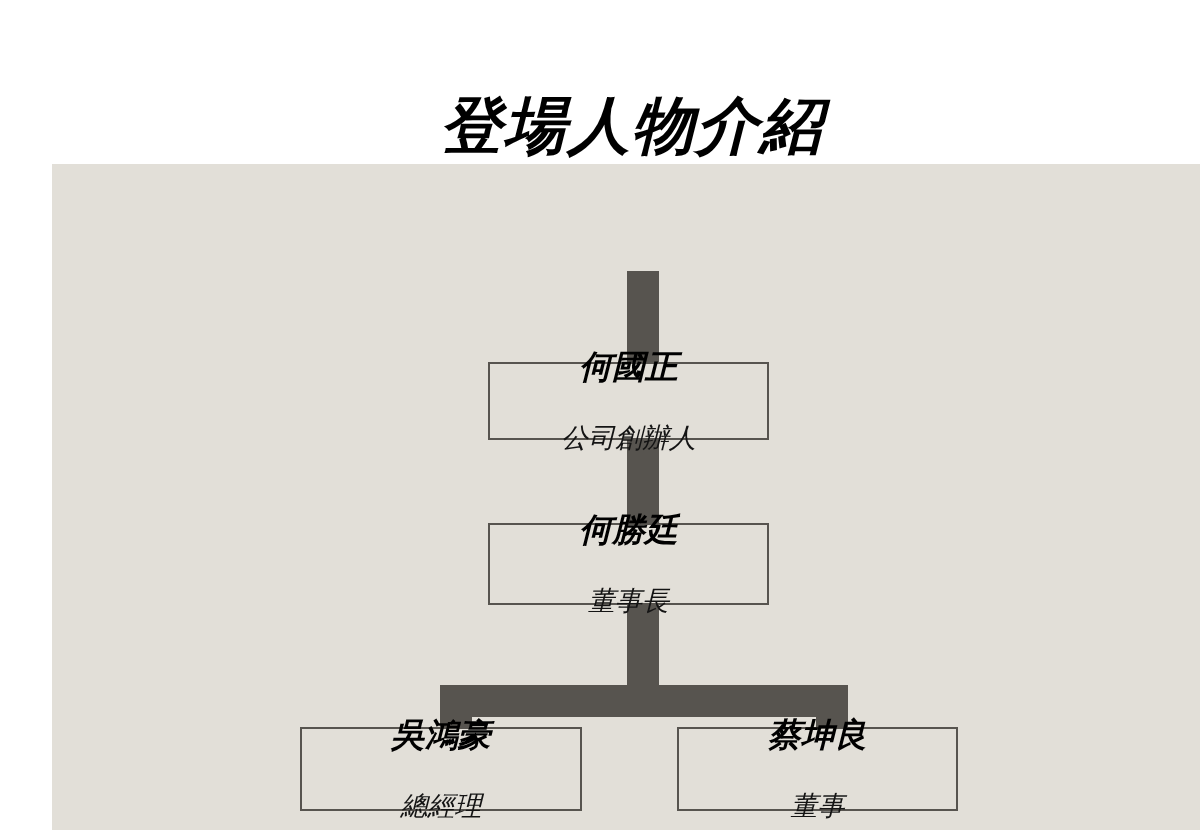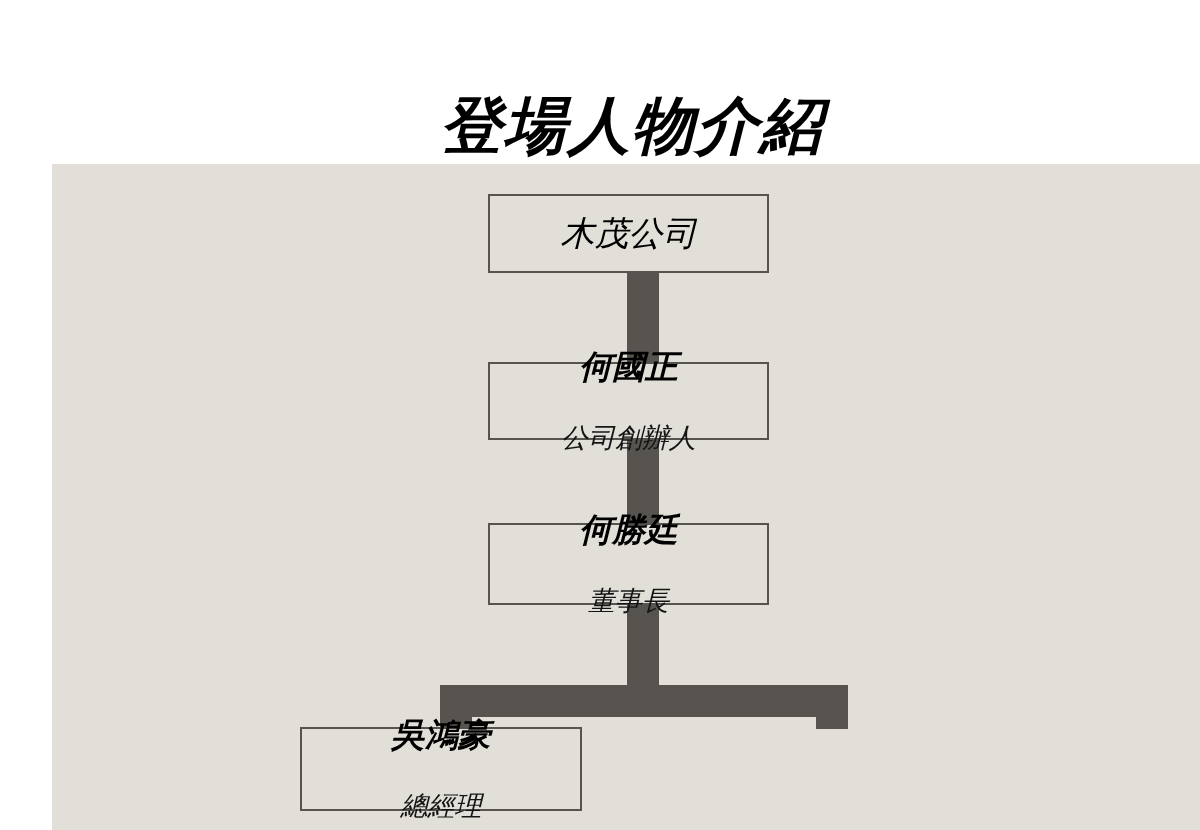--- a/index.html
+++ b/index.html
@@ -73,34 +73,35 @@
 
   <div class="panel">
 
     <div class="connector conn-v1"></div>
     <div class="connector conn-v2"></div>
     <div class="connector conn-v3"></div>
     <div class="connector conn-h"></div>
     <div class="connector conn-v4"></div>
     <div class="connector conn-v5"></div>
 
-    <div class="node node-company single">
-      <div class="name">木茂公司</div>
-    </div>
 
     <div class="node node-founder">
       <div class="name">何國正</div>
       <div class="role">公司創辦人</div>
     </div>
 
     <div class="node node-chairman">
       <div class="name">何勝廷</div>
       <div class="role">董事長</div>
     </div>
 
     <div class="node node-gm">
       <div class="name">吳鴻豪</div>
       <div class="role">總經理</div>
     </div>
 
+    <div class="node node-director">
+      <div class="name">蔡坤良</div>
+      <div class="role">董事</div>
+    </div>
 
   </div>
 </div>
 
 </body></html>

